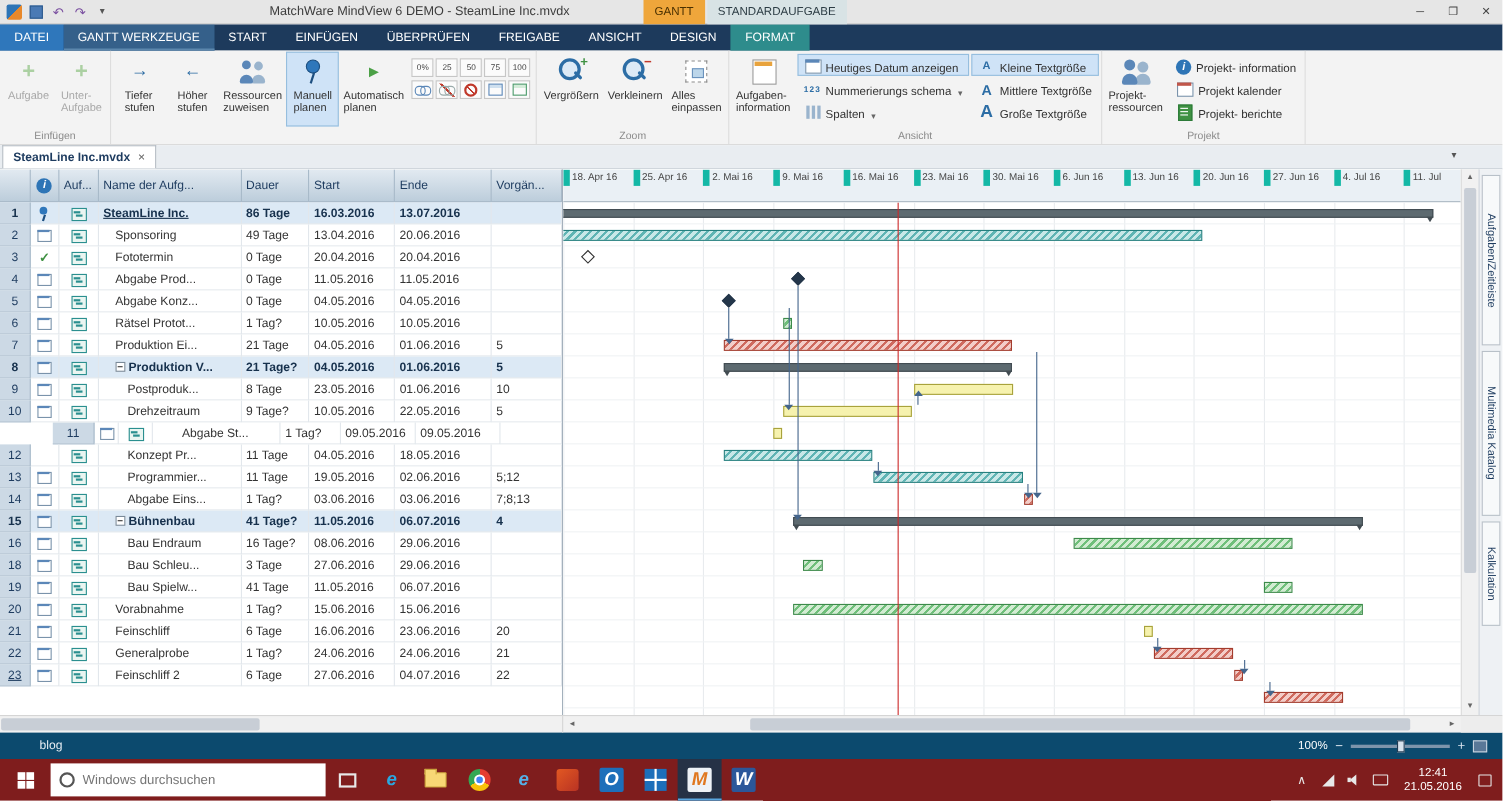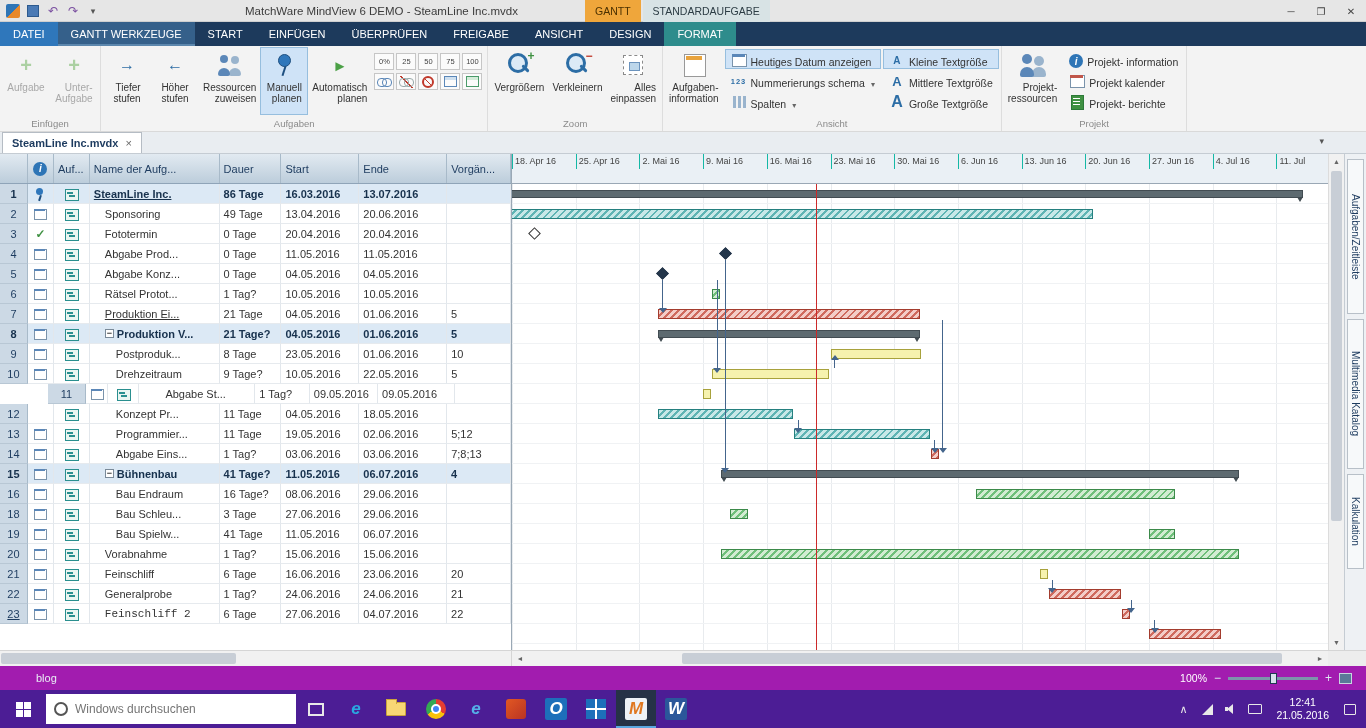--- a/index.html
+++ b/index.html
@@ -29,21 +29,21 @@
 .rtab.datei{background:#2f77bb}
 .rtab.active{background:#35608a;box-shadow:inset 0 -2px 0 #5c87ad}
 .rtab.format{background:#2e8c8c}
 
 
 #ribbon{height:86px;background:#f3f3f3;border-bottom:1px solid #d9d9d9;display:flex;overflow:hidden}
 .rgroup{display:flex;flex-direction:column;border-right:1px solid #ddd;padding:1px 2px 0}
 .rg-body{flex:1;display:flex;align-items:flex-start}
 .rg-label{height:13px;text-align:center;font-size:9.5px;color:#8a8a8a;line-height:12px}
 .bigbtn{min-width:48px;max-width:72px;padding:3px 3px 1px;display:flex;flex-direction:column;align-items:center;border:1px solid transparent;height:68px}
-.blabel{font-size:10px;line-height:11px;text-align:right;color:#333;white-space:pre-line;margin-top:3px}
+.blabel{font-size:10px;line-height:11px;text-align:left;color:#333;white-space:pre-line;margin-top:3px}
 .bigbtn.active{background:#cfe3f7;border-color:#96bede}
 .bigbtn.disabled .blabel{color:#a8a8a8}
 .bigbtn.disabled .ic{opacity:.45}
 .stack{display:flex;flex-direction:column;gap:1px;padding-top:2px;margin-left:2px}
 .stackbtn{display:flex;align-items:flex-end;height:20px;padding:0 5px;border:1px solid transparent;font-size:10.5px;color:#333;white-space:nowrap;gap:4px}
 .stackbtn.active{background:#cfe3f7;border-color:#96bede}
 .caret{color:#666;font-size:8px;margin-left:2px}
 .minis{display:flex;flex-direction:column;gap:3px;padding:6px 3px}
 .minirow{display:flex;gap:2px}
 .minibtn{width:20px;height:17px;border:1px solid #c6c6c6;background:#fbfbfb;font-size:7.5px;display:flex;align-items:center;justify-content:center;color:#444}
@@ -121,21 +121,21 @@
 .ci-pin::after{content:"";position:absolute;left:6px;top:8px;width:1.5px;height:6px;background:#1d4f80;transform:rotate(18deg)}
 .ci-gantt::before{content:"";position:absolute;left:1px;top:2px;width:12px;height:10px;background:#eaf5f1;border:1px solid #2a8f8f}
 .ci-gantt::after{content:"";position:absolute;left:3px;top:5px;width:6px;height:2px;background:#2a8f8f;box-shadow:2px 3px 0 #2a8f8f}
 
 
 #chartpane{flex:1;position:relative;overflow:hidden;background:#fff}
 #chead{height:30px;background:#eaf0f5;border-bottom:1px solid #9aa8b5;position:relative}
 #mrow{height:15px;position:relative;border-bottom:1px solid #b9c6d2;overflow:hidden}
 #wrow{height:15px;position:relative;overflow:hidden}
 .mlabel{position:absolute;top:0;font-size:10px;color:#333;padding-left:4px;border-left:1px solid #9fb0bf;height:15px;line-height:15px;white-space:nowrap}
-.wlabel{position:absolute;top:0;font-size:9px;color:#444;padding-left:2px;border-left:1px solid #14b8a6;height:15px;line-height:15px;white-space:nowrap}
+.wlabel{position:absolute;top:0;font-size:9px;color:#444;padding-left:2px;border-left:6px solid #14b8a6;height:15px;line-height:15px;white-space:nowrap}
 #cbody{position:absolute;top:30px;left:0;right:0;bottom:0;background:#fff;overflow:hidden}
 .vline{position:absolute;top:0;bottom:0;width:1px;background:#e8ebee}
 .crowline{position:absolute;left:0;right:0;height:1px;background:#f0f2f4}
 .todayline{position:absolute;top:0;bottom:0;width:1px;background:#cc2a2a}
 .bar{position:absolute;height:10px;border:1px solid}
 .bar.teal{background:repeating-linear-gradient(135deg,#c8e8e8 0 3px,#5fb4b4 3px 5px);border-color:#25807f}
 .bar.red{background:repeating-linear-gradient(135deg,#f3cdc8 0 3px,#cf6a5e 3px 5px);border-color:#a33c2e}
 .bar.green{background:repeating-linear-gradient(135deg,#d2ecd2 0 3px,#6fbf7a 3px 5px);border-color:#3c8a4a}
 .bar.yellow{background:#f6f2ae;border-color:#a8a23c}
 .bar.summary{background:#5d6a70;border-color:#424c52;height:8px}
@@ -162,31 +162,31 @@
 #hscroll{height:16px;background:#f1f1f1;border-top:1px solid #d5d5d5;display:flex}
 #hs-table{width:512px;flex:none;position:relative;border-right:1px solid #d5d5d5}
 #hs-table .hthumb{position:absolute;left:1px;top:2px;height:11px;width:235px;background:#c8ced6;border-radius:2px}
 #hs-chart{flex:1;position:relative}
 .hs-btn{position:absolute;top:0;width:16px;height:15px;display:flex;align-items:center;justify-content:center;font-size:7px;color:#666}
 .hs-btn.left{left:0}.hs-btn.right{right:38px}
 #hs-chart .hthumb{position:absolute;left:170px;top:2px;height:11px;width:600px;background:#c8ced6;border-radius:2px}
 #hs-corner{position:absolute;right:0;top:0;width:38px;height:15px;background:#ededed}
 
 
-#statusbar{height:24px;background:#a21caf;color:#fff;display:flex;align-items:center;padding:0 14px 0 36px}
+#statusbar{height:24px;background:#0c4a6e;color:#fff;display:flex;align-items:center;padding:0 14px 0 36px}
 #status-left{font-size:11px;color:#e8eef4}
 #zoomctl{margin-left:auto;display:flex;align-items:center;gap:7px}
 #zoom-label{font-size:10.5px}
 .zbtn{font-size:12px;color:#dce6f0}
 .ztrack{width:90px;height:3px;background:#7d94ab;position:relative}
 .zthumb{position:absolute;left:42px;top:-4px;width:7px;height:11px;background:#d8e2ec;border:1px solid #203a52}
 .zfit{width:13px;height:11px;border:1px solid #c8d4e0;background:#5a7898}
 
 
-#taskbar{height:38px;background:#4c1d95;display:flex;align-items:center}
+#taskbar{height:38px;background:#7f1d1d;display:flex;align-items:center}
 #startbtn{width:46px;height:38px;display:flex;align-items:center;justify-content:center}
 #winlogo{width:15px;height:15px;display:grid;grid-template-columns:7px 7px;grid-template-rows:7px 7px;gap:1px}
 #winlogo i{background:#fff}
 #searchbox{width:250px;height:30px;background:#fff;display:flex;align-items:center;padding:0 8px;gap:7px}
 .cortana{width:14px;height:14px;border:2px solid #555;border-radius:50%;flex:none}
 #search-input{border:none;outline:none;font-size:12px;color:#333;width:100%;font-family:"Liberation Sans",sans-serif;background:transparent}
 .tbicon{width:40px;height:38px;display:flex;align-items:center;justify-content:center;position:relative}
 .tbicon.active{background:#263246;box-shadow:inset 0 -2px 0 #5aa7e0}
 .appglyph{width:22px;height:22px;display:flex;align-items:center;justify-content:center;font-weight:bold;font-size:17px;border-radius:2px;font-style:italic}
 .ap-taskview{width:16px;height:13px;border:2px solid #e8e8e8}
@@ -318,21 +318,20 @@
               </div>
               <div class="minibtn">
                 <div class="ic icmini ic-grid1"></div>
               </div>
               <div class="minibtn">
                 <div class="ic icmini ic-grid2"></div>
               </div>
             </div>
           </div>
         </div>
-        <div class="rg-label">Aufgaben</div>
       </div>
       <div class="rgroup">
         <div class="rg-body">
           <div class="bigbtn">
             <div class="ic ic26 ic-zoomin">
               <span class="badge plus">+</span>
             </div>
             <div class="blabel">Vergrößern</div>
           </div>
           <div class="bigbtn">
@@ -536,21 +535,21 @@
           <div class="td" style="width: 64px;"></div>
         </div>
         <div class="trow">
           <div class="td num" style="width: 28px;">7</div>
           <div class="td ic" style="width: 26px;">
             <div class="ci ci-cal"></div>
           </div>
           <div class="td ic" style="width: 36px;">
             <div class="ci ci-gantt"></div>
           </div>
-          <div class="td" style="width: 130px; padding-left: 15px; text-decoration: underline;">
+          <div class="td" style="width: 130px; padding-left: 15px;">
             <span>Produktion Ei...</span>
           </div>
           <div class="td" style="width: 62px;">21 Tage</div>
           <div class="td" style="width: 78px;">04.05.2016</div>
           <div class="td" style="width: 88px;">01.06.2016</div>
           <div class="td" style="width: 64px;">5</div>
         </div>
         <div class="trow summary">
           <div class="td num" style="width: 28px;">8</div>
           <div class="td ic" style="width: 26px;">
@@ -776,21 +775,21 @@
           <div class="td" style="width: 64px;">21</div>
         </div>
         <div class="trow">
           <div class="td num" style="width: 28px; text-decoration: underline;">23</div>
           <div class="td ic" style="width: 26px;">
             <div class="ci ci-cal"></div>
           </div>
           <div class="td ic" style="width: 36px;">
             <div class="ci ci-gantt"></div>
           </div>
-          <div class="td" style="width: 130px; padding-left: 15px; font-family: Liberation Mono, monospace;">
+          <div class="td" style="width: 130px; padding-left: 15px;">
             <span>Feinschliff 2</span>
           </div>
           <div class="td" style="width: 62px;">6 Tage</div>
           <div class="td" style="width: 78px;">27.06.2016</div>
           <div class="td" style="width: 88px;">04.07.2016</div>
           <div class="td" style="width: 64px;">22</div>
         </div>
       </div>
   </div>
   <div id="chartpane">

